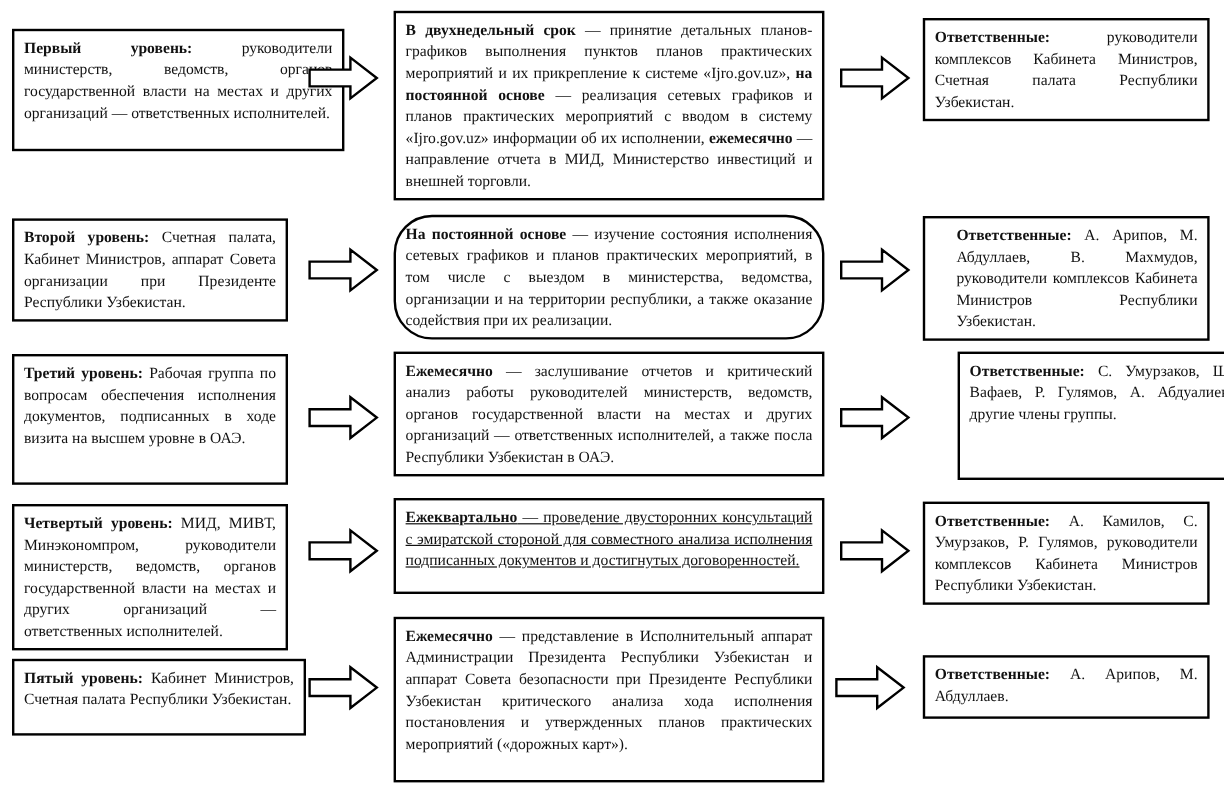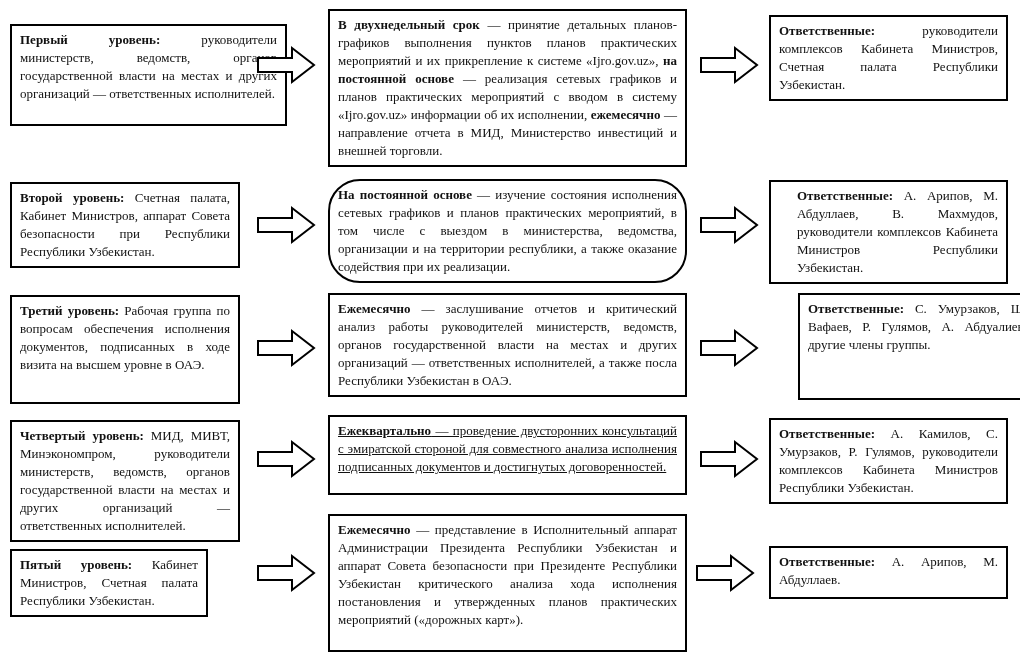--- a/index.html
+++ b/index.html
@@ -31,21 +31,21 @@
     width: 60px;
     height: 42px;
   }
   .arrow svg { display: block; width: 100%; height: 100%; }
 
   
   .b-l1 { left: 10px;  top: 24px;  width: 277px; min-height: 102px; }
   .b-l2 { left: 10px;  top: 182px; width: 230px; min-height: 80px;  }
   .b-l3 { left: 10px;  top: 295px; width: 230px; min-height: 109px; }
   .b-l4 { left: 10px;  top: 420px; width: 230px; min-height: 120px; }
-  .b-l5 { left: 10px;  top: 549px; width: 198px; min-height: 64px;  }
+  .b-l5 { left: 10px;  top: 549px; width: 245px; min-height: 64px;  }
 
   
   .b-m1 { left: 328px; top: 9px;   width: 359px; min-height: 156px; }
   .b-m2 { left: 328px; top: 179px; width: 359px; min-height: 96px; border-radius: 32px;  }
   .b-m3 { left: 328px; top: 293px; width: 359px; min-height: 100px; }
   .b-m4 { left: 328px; top: 415px; width: 359px; min-height: 80px; text-decoration: underline;  }
   .b-m5 { left: 328px; top: 514px; width: 359px; min-height: 138px; }
 
   
   .b-r1 { left: 769px; top: 15px;  width: 239px; min-height: 79px;  }
@@ -80,21 +80,21 @@
       </svg>
   </div>
   <div class="box b-m1"><b>В двухнедельный срок</b><span> — принятие детальных планов-графиков выполнения пунктов планов практических мероприятий и их прикрепление к системе «Ijro.gov.uz», </span><b>на постоянной основе</b><span> — реализация сетевых графиков и планов практических мероприятий с вводом в систему «Ijro.gov.uz» информации об их исполнении, </span><b>ежемесячно</b><span> — направление отчета в МИД, Министерство инвестиций и внешней торговли.</span></div>
   <div class="arrow a-mr1">
     <svg viewBox="0 0 60 42">
         <polygon points="2,14 36,14 36,4 58,21 36,38 36,28 2,28" fill="#ffffff" stroke="#000000" stroke-width="2"></polygon>
       </svg>
   </div>
   <div class="box b-r1"><b>Ответственные: </b><span>руководители комплексов Кабинета Министров, Счетная палата Республики Узбекистан.</span></div>
 
-  <div class="box b-l2"><b>Второй уровень: </b><span>Счетная палата, Кабинет Министров, аппарат Совета безопасности при Республики Республики Узбекистан.</span></div>
+  <div class="box b-l2"><b>Второй уровень: </b><span>Счетная палата, Кабинет Министров, аппарат Совета организации при Президенте Республики Узбекистан.</span></div>
   <div class="arrow a-lm2">
     <svg viewBox="0 0 60 42">
         <polygon points="2,14 36,14 36,4 58,21 36,38 36,28 2,28" fill="#ffffff" stroke="#000000" stroke-width="2"></polygon>
       </svg>
   </div>
   <div class="box b-m2"><b>На постоянной основе</b><span> — изучение состояния исполнения сетевых графиков и планов практических мероприятий, в том числе с выездом в министерства, ведомства, организации и на территории республики, а также оказание содействия при их реализации.</span></div>
   <div class="arrow a-mr2">
     <svg viewBox="0 0 60 42">
         <polygon points="2,14 36,14 36,4 58,21 36,38 36,28 2,28" fill="#ffffff" stroke="#000000" stroke-width="2"></polygon>
       </svg>

